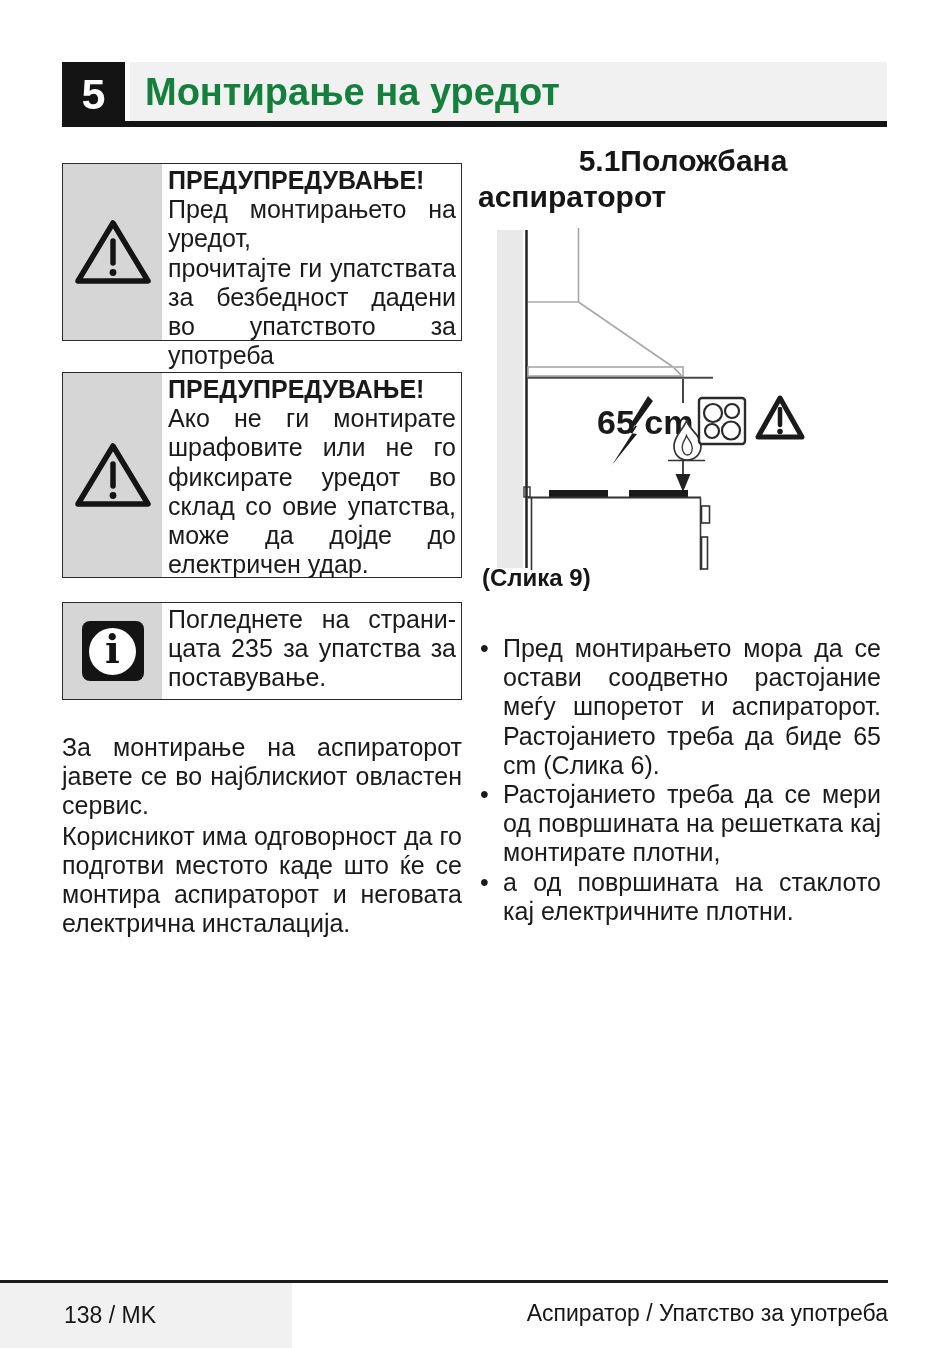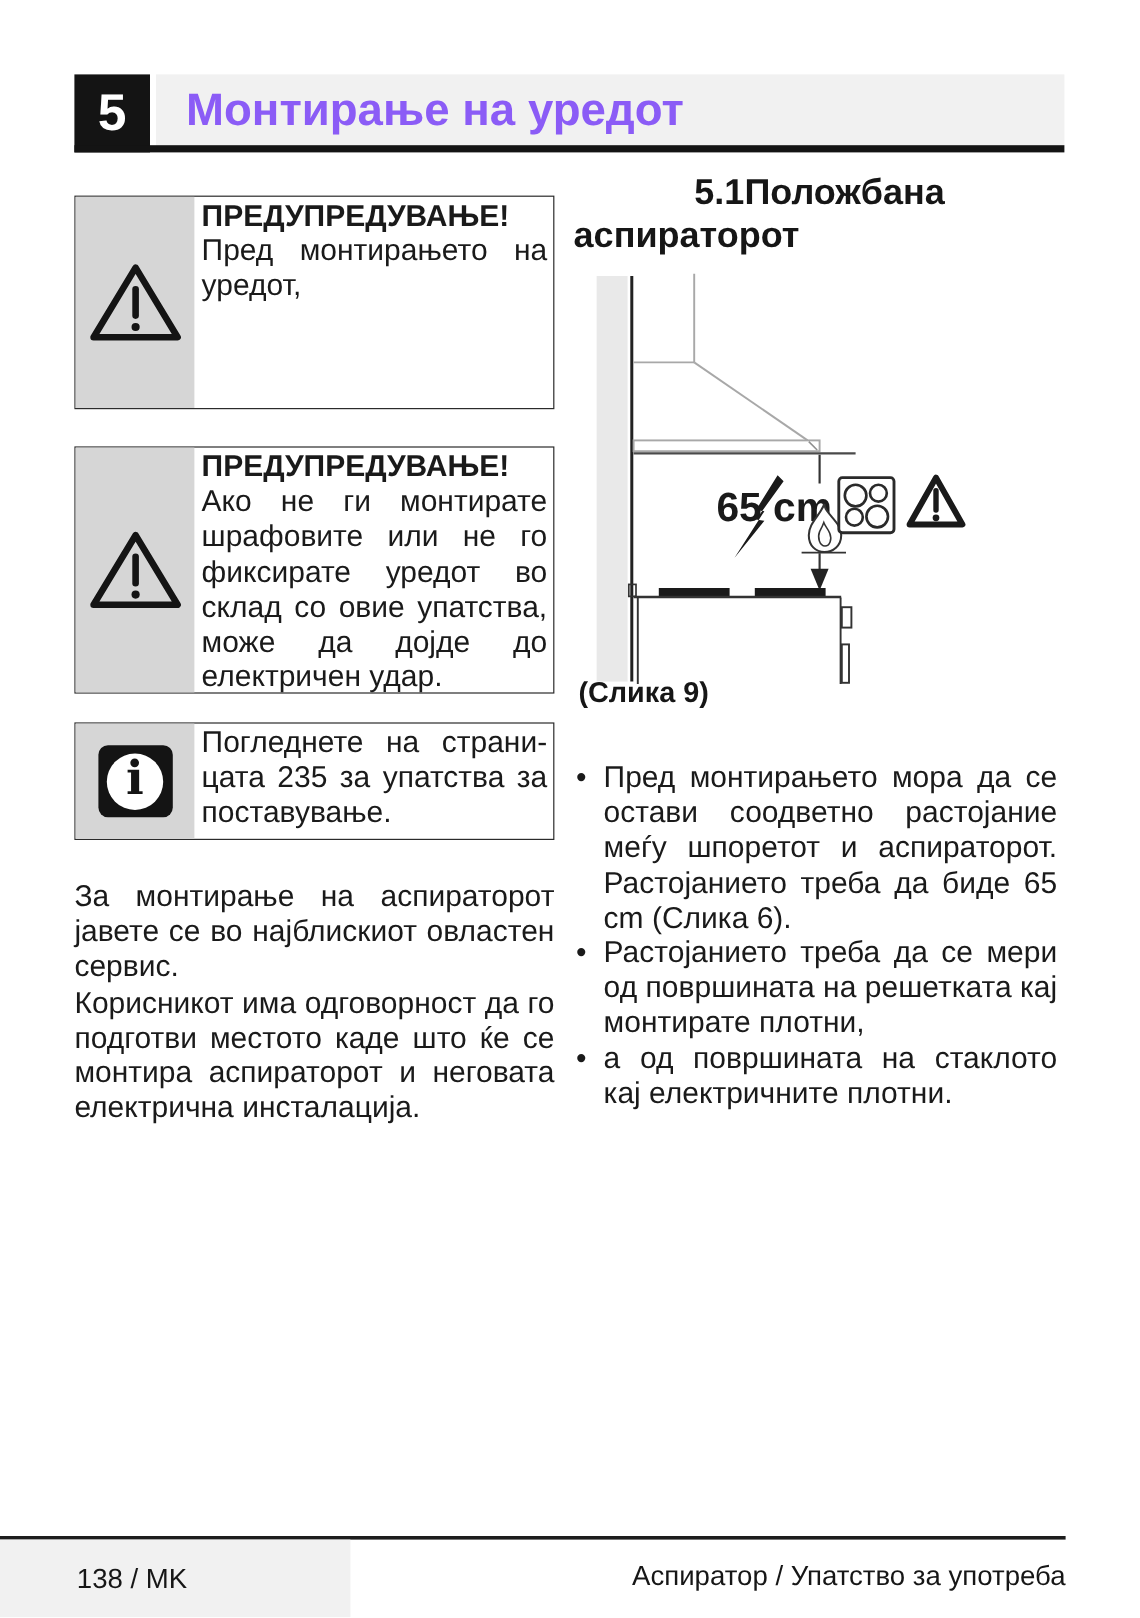--- a/index.html
+++ b/index.html
@@ -9,21 +9,21 @@
   }
   
   .chapter-badge{
     position:absolute;left:62px;top:62px;width:63px;height:65px;background:#141414;
     color:#ffffff;font-size:43px;font-weight:bold;display:flex;align-items:center;justify-content:center;
   }
   .title-bar{
     position:absolute;left:130px;top:62px;width:757px;height:60px;background:#f1f1f1;
     display:flex;align-items:center;padding-left:14px;box-sizing:border-box;
   }
-  .title-bar h1{margin:11px;font-size:38px;font-weight:bold;color:#8b5cf6;letter-spacing:0;}
+  .title-bar h1{margin:1px;font-size:38px;font-weight:bold;color:#15803d;letter-spacing:0;}
   .title-rule{position:absolute;left:62px;top:121px;width:825px;height:6px;background:#141414;}
   
   .notice{
     position:absolute;left:62px;width:400px;border:1.6px solid #2b2b2b;box-sizing:border-box;
     display:flex;background:#ffffff;
   }
   .notice .icon-cell{
     width:99px;flex:none;background:#d6d6d6;display:flex;align-items:center;justify-content:center;
   }
   .notice .text-cell{
@@ -93,20 +93,21 @@
     <div class="icon-cell">
       <svg width="80" height="72" viewBox="0 0 80 72">
         <path d="M40 7 L75 65 L5 65 Z" fill="none" stroke="#141414" stroke-width="5.5" stroke-linejoin="round"></path>
         <path d="M40 25 L40 47" stroke="#141414" stroke-width="5.5" stroke-linecap="round"></path>
         <circle cx="40" cy="56.5" r="3.4" fill="#141414"></circle>
       </svg>
     </div>
     <div class="text-cell">
       <p class="warn-title">ПРЕДУПРЕДУВАЊЕ!</p>
       <p>Пред монтирањето на уредот,</p>
+      <p>прочитајте ги упатствата за безбедност дадени во упатството за употреба</p>
     </div>
   </div>
 
   <div class="notice" id="warning-box-2">
     <div class="icon-cell">
       <svg width="80" height="72" viewBox="0 0 80 72">
         <path d="M40 7 L75 65 L5 65 Z" fill="none" stroke="#141414" stroke-width="5.5" stroke-linejoin="round"></path>
         <path d="M40 25 L40 47" stroke="#141414" stroke-width="5.5" stroke-linecap="round"></path>
         <circle cx="40" cy="56.5" r="3.4" fill="#141414"></circle>
       </svg>

